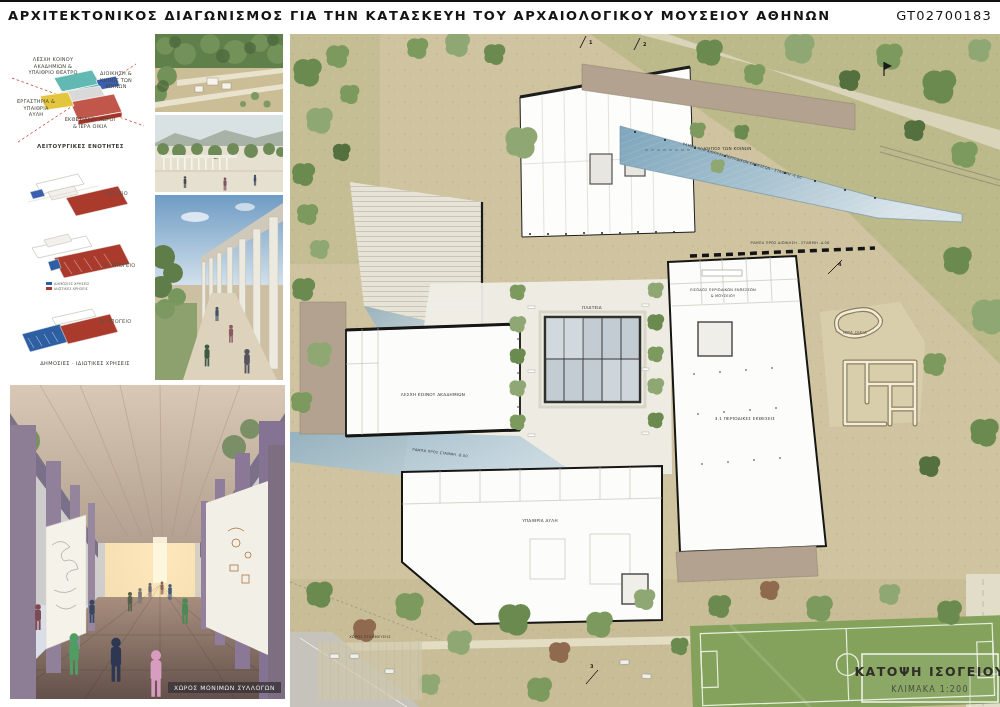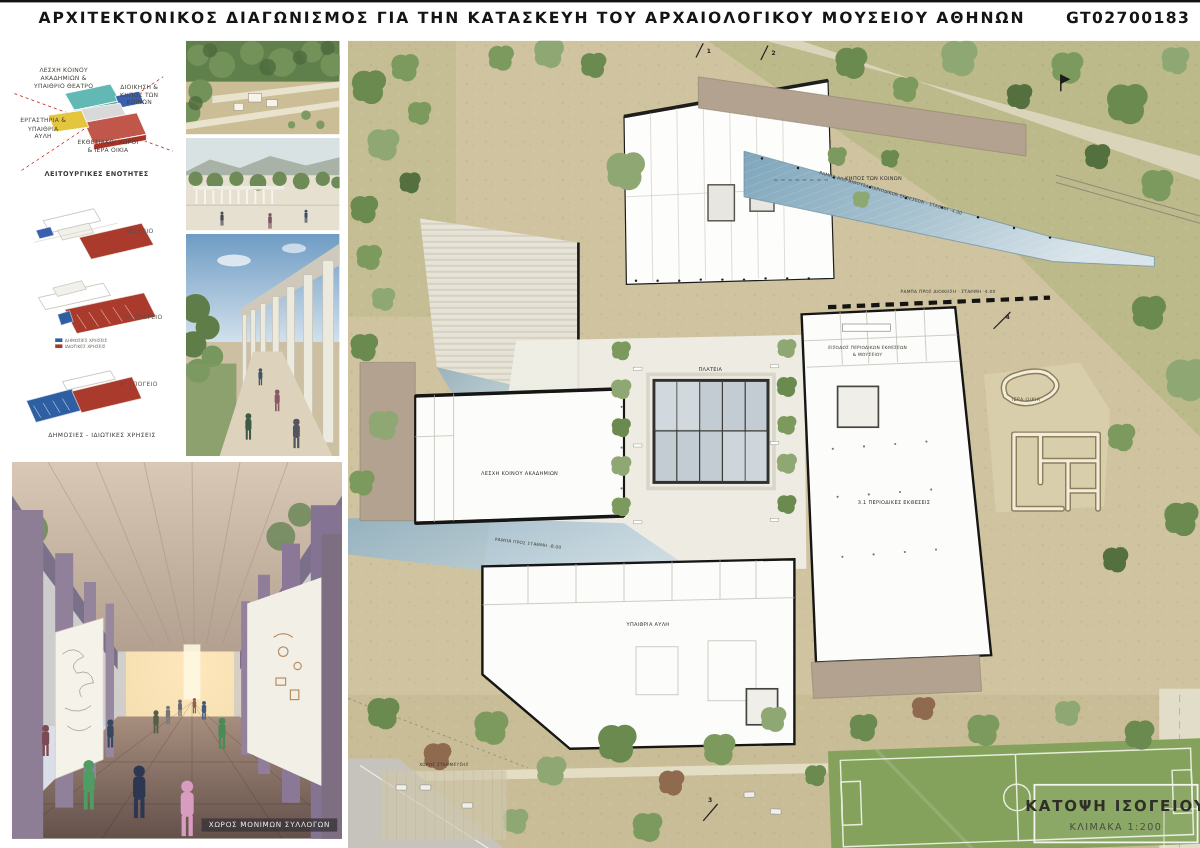--- a/index.html
+++ b/index.html
@@ -1,20 +1,20 @@
 <!DOCTYPE html>
 <html><head>
 <meta charset="utf-8">
 <style>
   html,body{margin:0;padding:0;background:#888;}
   .board{position:relative;width:1000px;height:707px;background:#ffffff;overflow:hidden;
          font-family:"DejaVu Sans","Liberation Sans",sans-serif;border-top:2px solid #111;}
   .hdr-title{position:absolute;left:8px;top:6px;font-size:13px;font-weight:bold;
-             letter-spacing:1.6px;color:#141414;white-space:nowrap;margin-left:24px;}
-  .hdr-code{position:absolute;right:8px;top:6px;font-size:13px;font-weight:bold;
+             letter-spacing:1.6px;color:#141414;white-space:nowrap;}
+  .hdr-code{position:absolute;right:8px;top:6px;font-size:13px;font-weight:normal;
             letter-spacing:1.2px;color:#141414;}
   .panel{position:absolute;}
   .clabel{position:absolute;font-size:5px;line-height:1.3;color:#45453e;text-align:center;letter-spacing:.2px;}
   .ccap{position:absolute;font-size:5.5px;font-weight:bold;color:#3a3a35;text-align:center;letter-spacing:.4px;}
   .axlabel{position:absolute;font-size:5px;color:#55554e;letter-spacing:.3px;}
   .axleg{position:absolute;font-size:3.6px;color:#6a6a62;line-height:1.5;}
   .axleg .sw{display:inline-block;width:6px;height:3px;margin-right:2px;}
   .render-cap{position:absolute;right:4px;bottom:6px;background:rgba(55,50,55,.78);color:#eceae6;
               font-size:6px;letter-spacing:.6px;padding:2px 6px;}
   svg text{font-family:"DejaVu Sans","Liberation Sans",sans-serif;}

